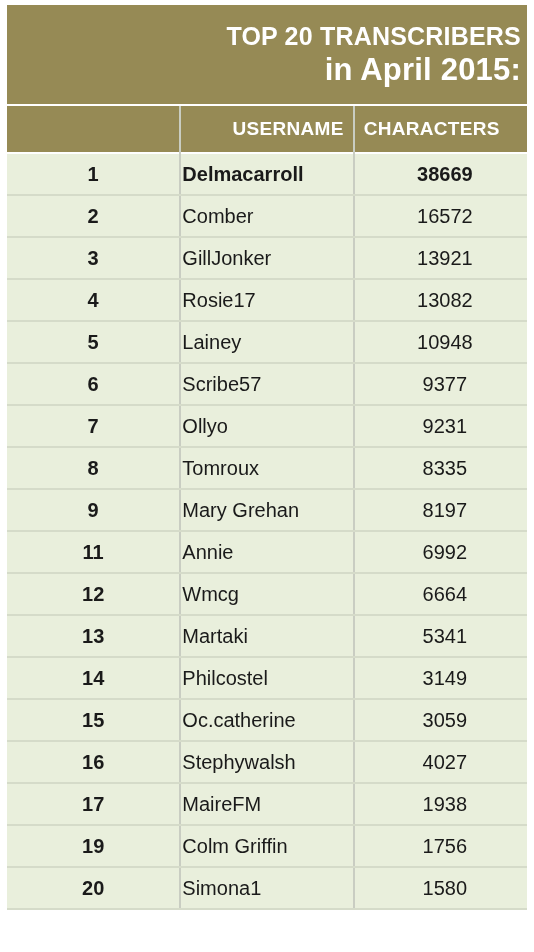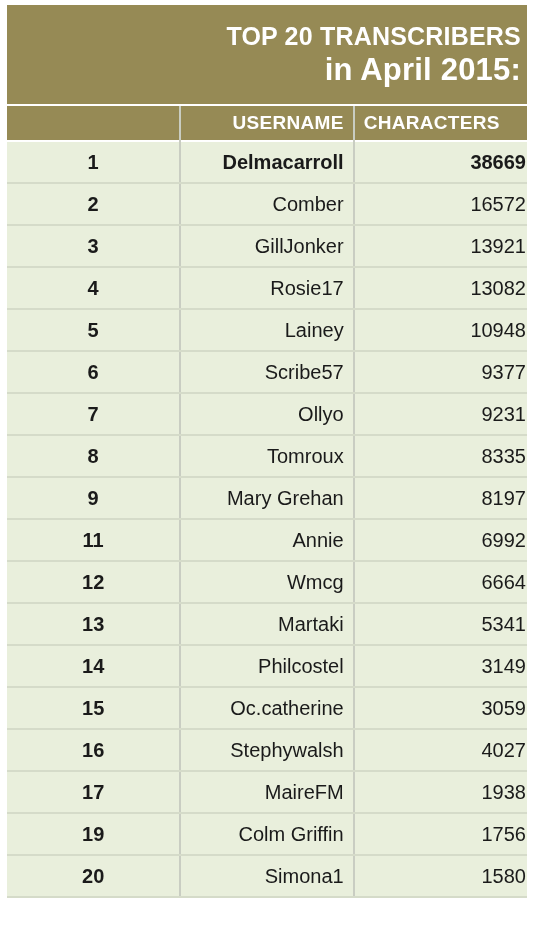--- a/index.html
+++ b/index.html
@@ -52,21 +52,21 @@
     font-weight: bold;
     letter-spacing: 0.2px;
   }
 
   
   .colhead {
     background: #968a55;
     color: #ffffff;
     font-size: 19px;
     font-weight: bold;
-    height: 36px;
+    height: 48px;
     letter-spacing: 0.3px;
     border-bottom: 2px solid #ffffff;
   }
   .colhead .h-rank {
     width: 48px;
     border-right: 2px solid #c9cdc2;
   }
   .colhead .h-user {
     text-align: right;
     padding-right: 9px;
@@ -92,29 +92,29 @@
     border-bottom: 2px solid #d5dbc9;
   }
   td.c-rank {
     width: 48px;
     text-align: center;
     font-size: 19px;
     font-weight: bold;
     border-right: 2px solid #c9cdc2;
   }
   td.c-user {
-    text-align: right;
-    padding-right: 9px;
+    text-align: left;
+    padding-right: 22px;
     border-right: 2px solid #c9cdc2;
     white-space: nowrap;
     overflow: hidden;
   }
   td.c-chars {
     width: 195px;
-    text-align: right;
+    text-align: center;
     padding-left: 9px;
     white-space: nowrap;
     margin-top: 24px;
   }
   tr.top-rank td.c-user,
   tr.top-rank td.c-chars {
     font-weight: bold;
   }
 </style>
 </head>

